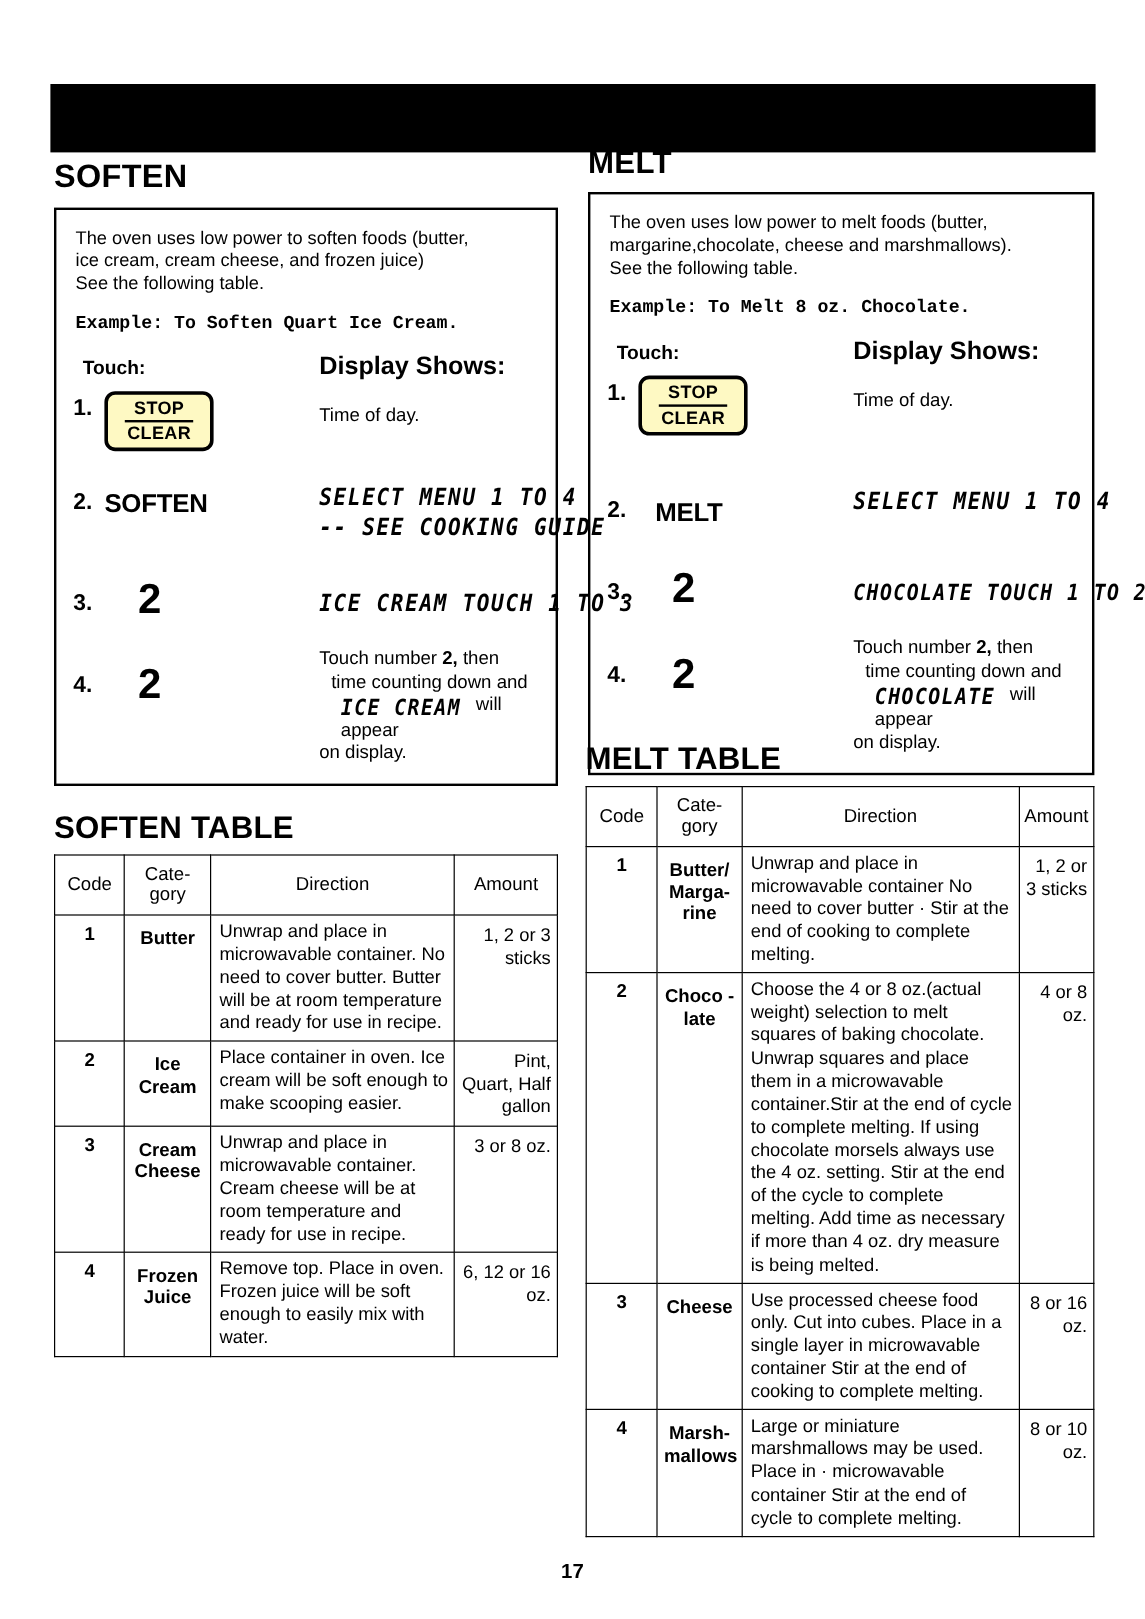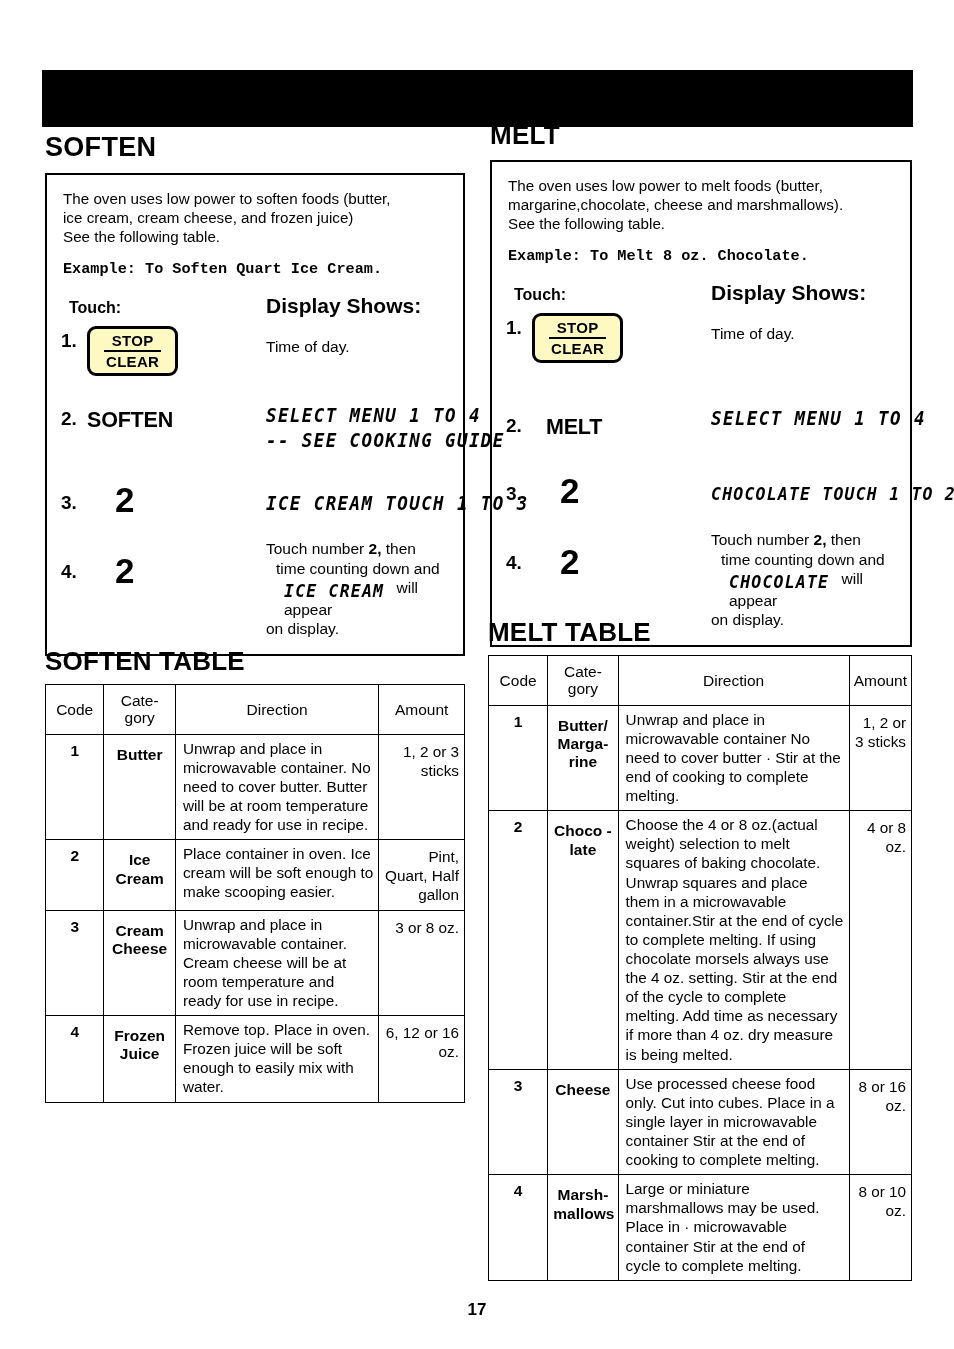--- a/index.html
+++ b/index.html
@@ -176,21 +176,21 @@
     font-size: 15.3px;
     line-height: 1.25;
     padding-top: 7px;
   }
   
   .melt-table td.c-dir { line-height: 1.16; font-size: 15.2px; }
   .melt-table td.c-amt { line-height: 1.16; }
   .melt-table td.c-cat { line-height: 1.16; }
   .melt-table thead th { font-size: 15px; padding: 6px 1px; }
 
-  .soften-table-wrap { position: absolute; left: 45px; top: 646px; width: 420px; }
+  .soften-table-wrap { position: absolute; left: 45px; top: 674px; width: 420px; }
   .melt-table-wrap   { position: absolute; left: 488px; top: 617px; width: 424px; }
 
   .page-number {
     position: absolute;
     left: 0; right: 0;
     top: 1300px;
     text-align: center;
     font-size: 17px;
     font-weight: bold;
   }

